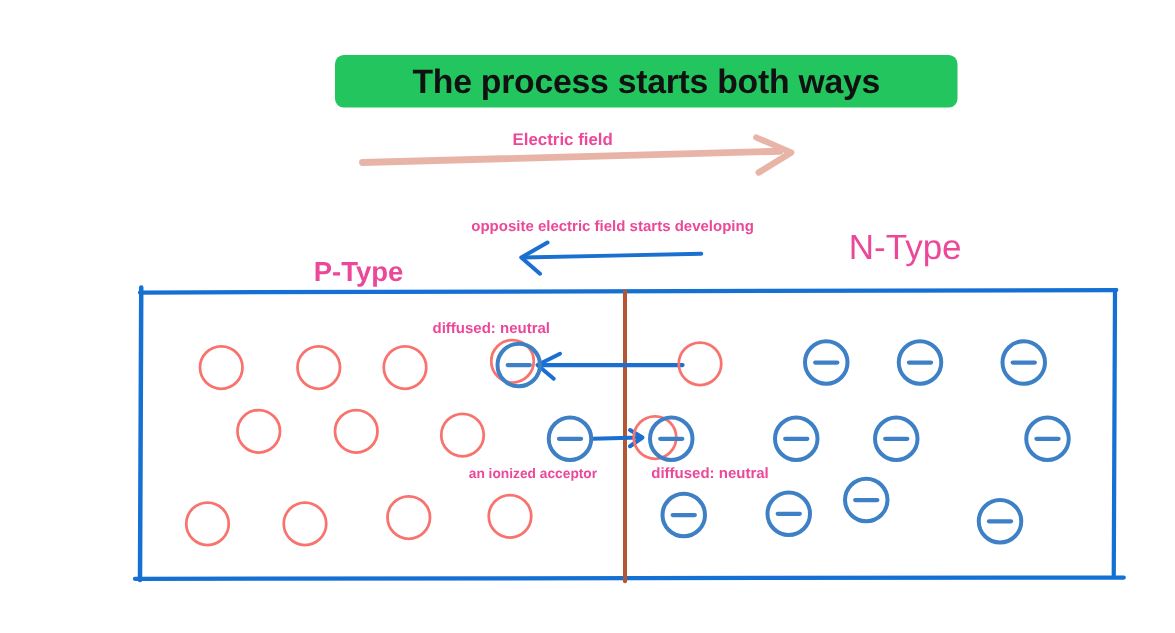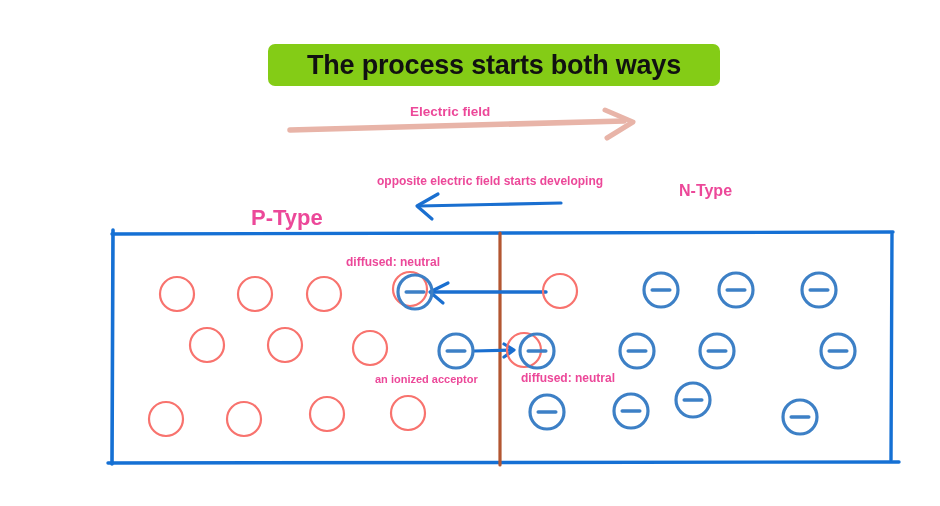--- a/index.html
+++ b/index.html
@@ -16,23 +16,23 @@
     width: 940px;
     height: 506px;
     background: #ffffff;
     overflow: hidden;
   }
   
   #title-banner {
     position: absolute;
     left: 268px;
     top: 44px;
-    width: 452px;
+    width: 498px;
     height: 42px;
-    background: #84cc16;
+    background: #22c55e;
     border-radius: 7px;
     display: flex;
     align-items: center;
     justify-content: center;
   }
   #title-text {
     font-size: 27px;
     font-weight: bold;
     color: #111111;
     letter-spacing: -0.2px;
@@ -53,22 +53,22 @@
   #ptype-label {
     left: 251px;
     top: 181px;
     font-size: 22px;
     font-weight: bold;
     margin-top: 24px;
   }
   #ntype-label {
     left: 679px;
     top: 182px;
-    font-size: 16px;
-    font-weight: bold;
+    font-size: 28px;
+    font-weight: normal;
   }
   #opposite-label {
     left: 377px;
     top: 174px;
     font-size: 12px;
     font-weight: bold;
   }
   #diffused-top-label {
     left: 346px;
     top: 255px;

